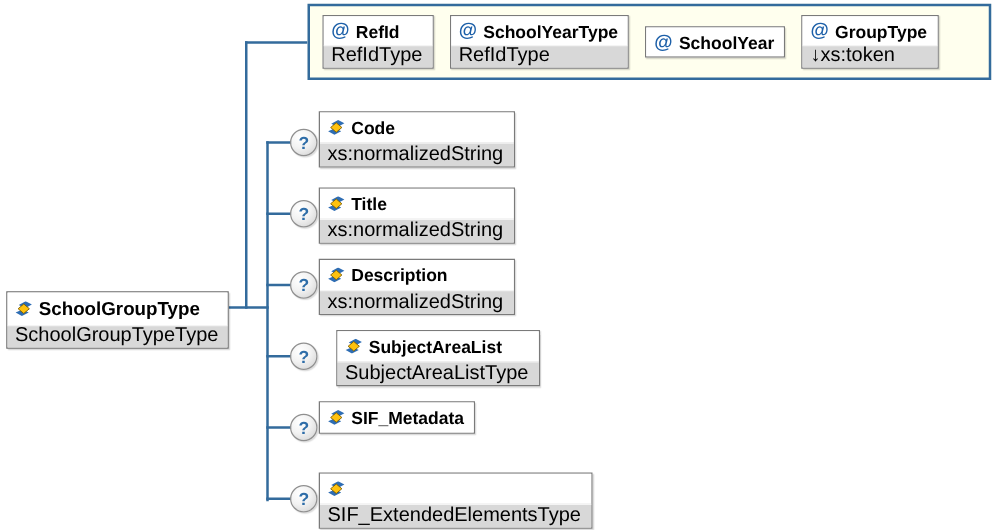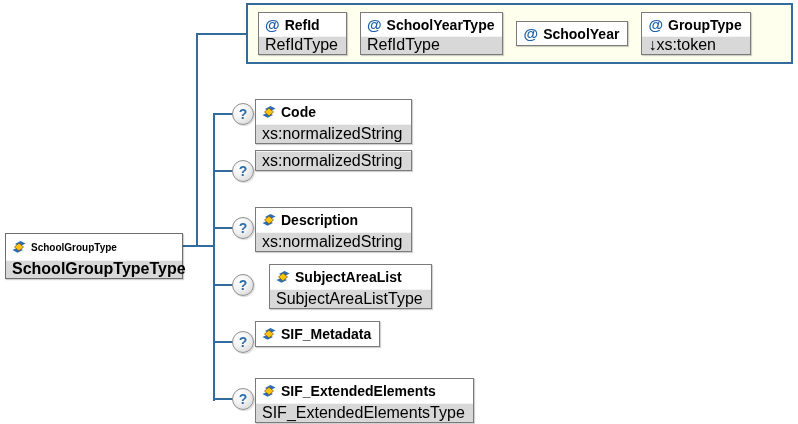--- a/index.html
+++ b/index.html
@@ -32,22 +32,22 @@
     padding:1px 8px 2px 6px;font-size:16px;color:#000;height:15px;line-height:15px;
   }
 
   
   .attr-box .title{height:23px;}
   .attr-box .subtitle{height:14px;line-height:14px;}
   .at{color:#1C5FA8;font-weight:bold;font-size:15px;}
 
   
   .root-box{position:absolute;left:5px;top:233px;width:178px;box-sizing:border-box;border:1px solid #6E6E6E;}
-  .root-box .title{height:26px;font-size:10px;}
-  .root-box .subtitle{height:14px;line-height:14px;font-weight:bold;}
+  .root-box .title{height:26px;font-size:15px;}
+  .root-box .subtitle{height:14px;line-height:14px;}
 
   
   .node{position:absolute;left:255px;}
 
   
   .qcircle{
     position:absolute;left:232px;width:22px;height:22px;border-radius:50%;
     border:1px solid #8F8F8F;box-sizing:border-box;
     background:radial-gradient(circle at 35% 30%, #ffffff 0%, #f2f2f2 45%, #cfcfcf 100%);
     color:#2E6DA8;font-weight:bold;font-size:14px;
@@ -142,33 +142,41 @@
   <div class="qcircle" style="top:274px;">
       <span>?</span>
     </div>
   <div class="qcircle" style="top:331px;">
       <span>?</span>
     </div>
   <div class="qcircle" style="top:388px;">
       <span>?</span>
     </div>
 
-  <div class="sbox node" style="top:99px;">
+  <div class="sbox node" style="top:89px;">
     <div class="title">
       <span class="icon">
           <svg width="14" height="12" viewBox="0 0 14 12">
             <use href="#elem-icon-shape"></use>
           </svg>
         </span>
       <span>Code</span>
     </div>
     <div class="subtitle">xs:normalizedString</div>
   </div>
 
   <div class="sbox node" style="top:150px;">
+    <div class="title">
+      <span class="icon">
+          <svg width="14" height="12" viewBox="0 0 14 12">
+            <use href="#elem-icon-shape"></use>
+          </svg>
+        </span>
+      <span>Title</span>
+    </div>
     <div class="subtitle">xs:normalizedString</div>
   </div>
 
   <div class="sbox node" style="top:207px;">
     <div class="title">
       <span class="icon">
           <svg width="14" height="12" viewBox="0 0 14 12">
             <use href="#elem-icon-shape"></use>
           </svg>
         </span>
@@ -200,18 +208,17 @@
     </div>
   </div>
 
   <div class="sbox node" style="top:378px;">
     <div class="title">
       <span class="icon">
           <svg width="14" height="12" viewBox="0 0 14 12">
             <use href="#elem-icon-shape"></use>
           </svg>
         </span>
-      <span>SIF_ExtendedElements</span>
     </div>
     <div class="subtitle">SIF_ExtendedElementsType</div>
   </div>
 
 </div>
 
 </body></html>

